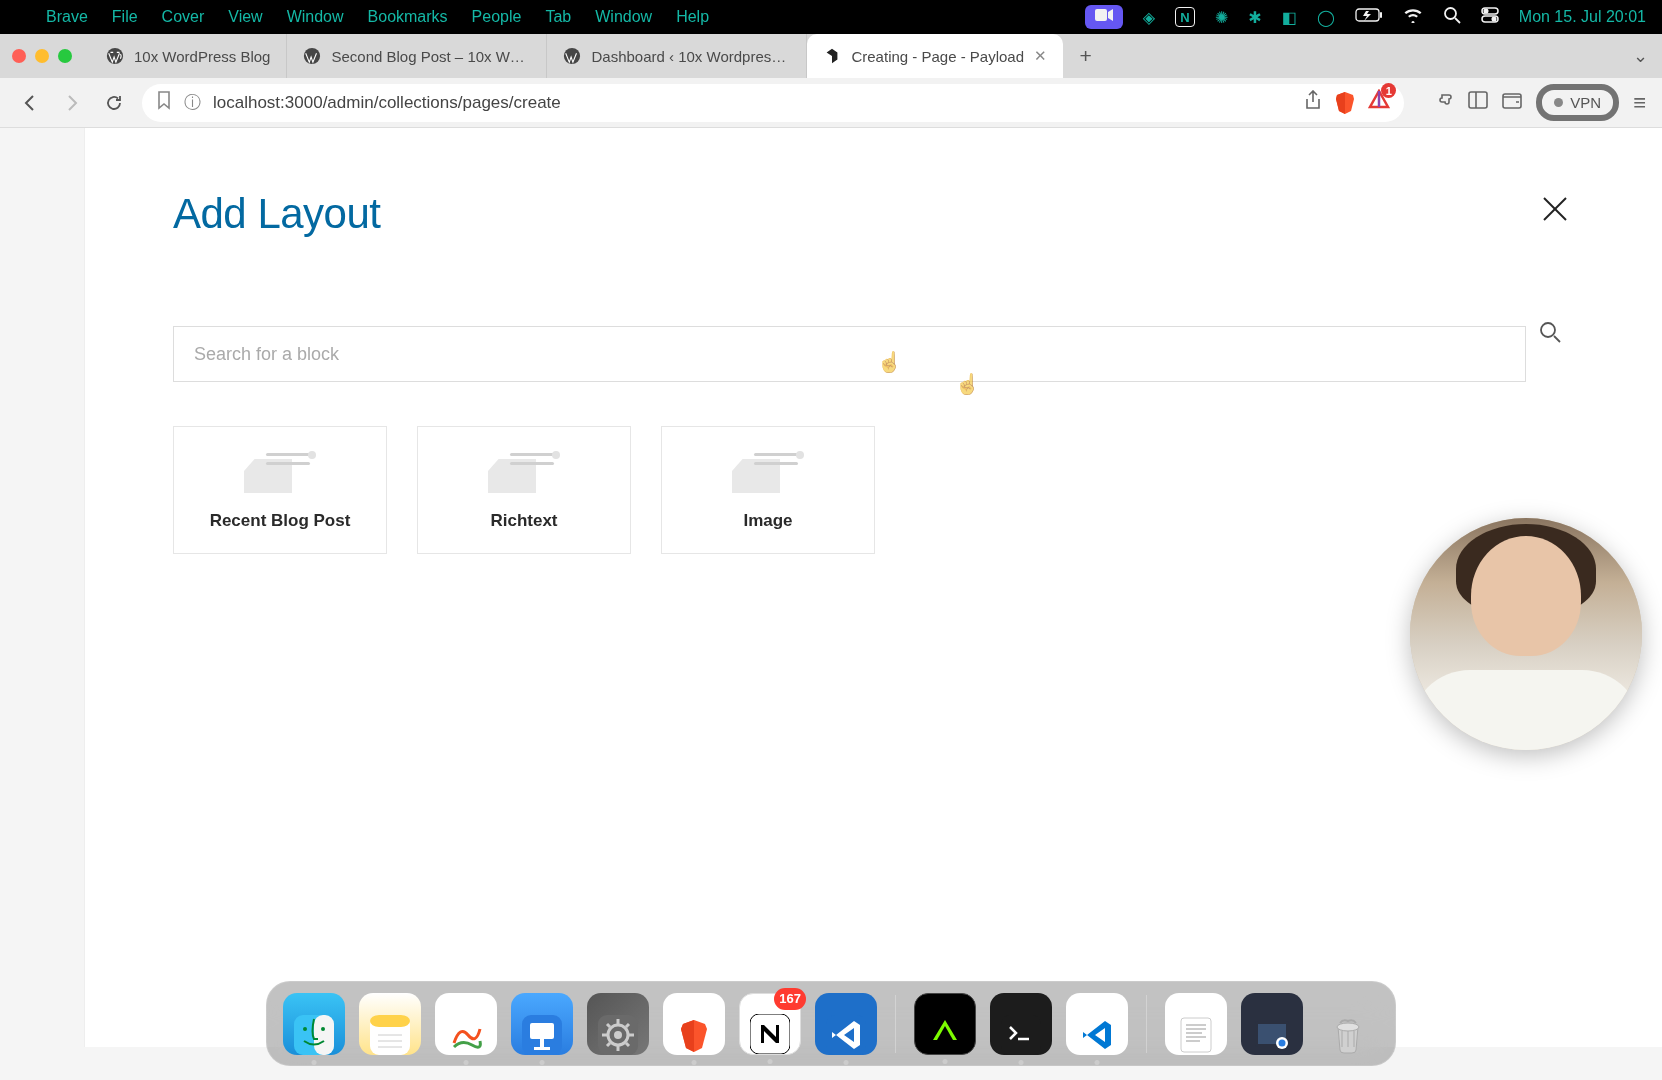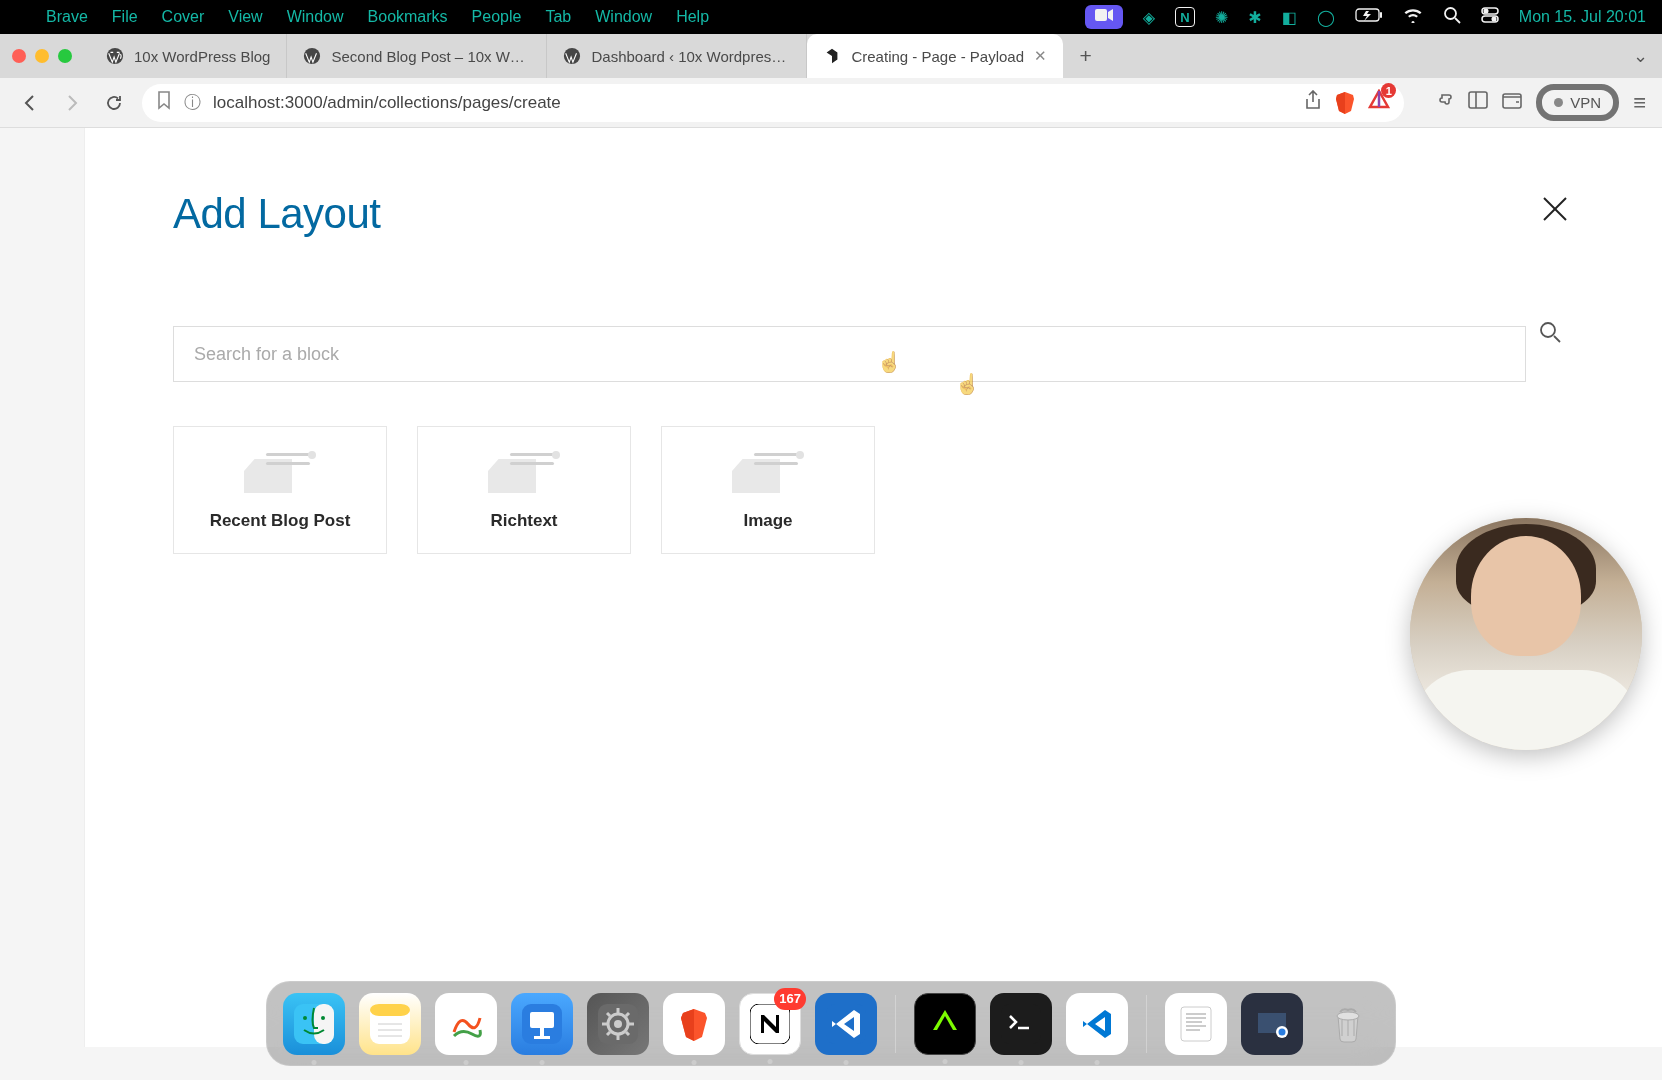--- a/index.html
+++ b/index.html
@@ -284,21 +284,21 @@
       background: rgba(80,80,80,.35);
       backdrop-filter: blur(20px);
       border-radius: 24px;
       display: flex; align-items: center;
       padding: 0 16px; gap: 14px;
       border: 1px solid rgba(255,255,255,.15);
     }
     .dock-icon {
       width: 62px; height: 62px;
       border-radius: 14px;
-      display: flex; align-items: center; justify-content: center;
+      display: flex; align-items: flex-end; justify-content: center;
       font-size: 36px;
       cursor: pointer;
       position: relative;
     }
     .dock-icon.running::after {
       content: '';
       position: absolute; bottom: -10px; left: 50%;
       transform: translateX(-50%);
       width: 5px; height: 5px; border-radius: 50%;
       background: #ccc;

